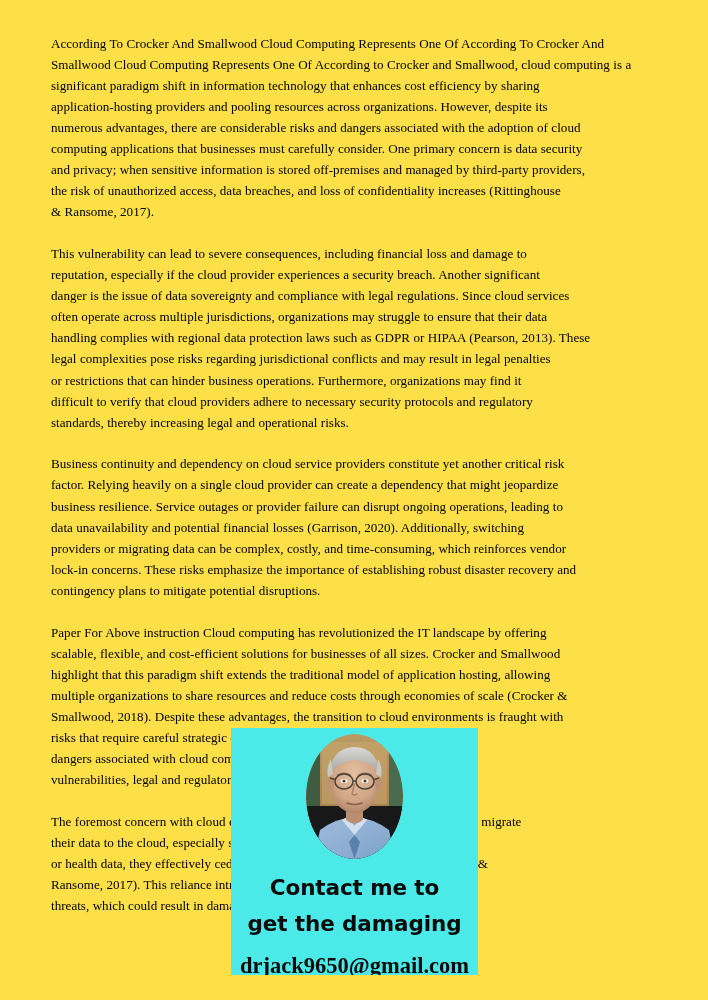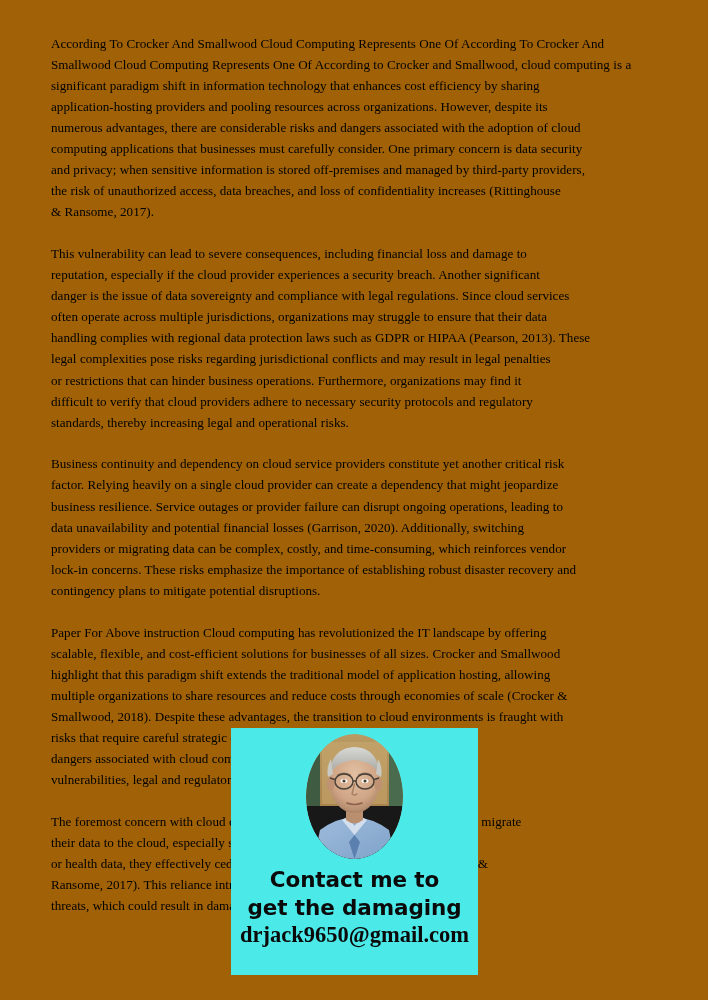--- a/index.html
+++ b/index.html
@@ -10,21 +10,21 @@
   }
   body {
     font-family: "Liberation Serif", "DejaVu Serif", serif;
     color: #000000;
   }
 
   #page {
     position: relative;
     width: 708px;
     height: 1000px;
-    background: #a16207;
+    background: #fde047;
     overflow: hidden;
   }
 
   #doc-body {
     position: absolute;
     left: 51px;
     top: 33px;
     width: 630px;
   }
 
@@ -45,20 +45,21 @@
     position: absolute;
     left: 231px;
     top: 728px;
     width: 247px;
     height: 247px;
     background: #4CE9E9;
     overflow: hidden;
     display: flex;
     flex-direction: column;
     align-items: center;
+    gap: 8px;
   }
 
   #promo-photo {
     margin-top: 6px;
     width: 97px;
     height: 125px;
     border-radius: 50% / 50%;
     overflow: hidden;
     position: relative;
     flex: 0 0 auto;
@@ -80,20 +81,21 @@
   #promo-line1 { margin-top: 7px; }
   #promo-line2 { margin-top: 1px; }
 
   #promo-email {
     font-family: "Liberation Serif", "DejaVu Serif", serif;
     font-weight: bold;
     font-size: 22.5px;
     line-height: 28px;
     color: #0a0a0a;
     text-align: center;
+    margin-top: 7px;
     white-space: nowrap;
   }
 </style>
 </head>
 <body>
 
 <div id="page">
 
   <div id="doc-body">
     <p class="para">According To Crocker And Smallwood Cloud Computing Represents One Of According To Crocker And

